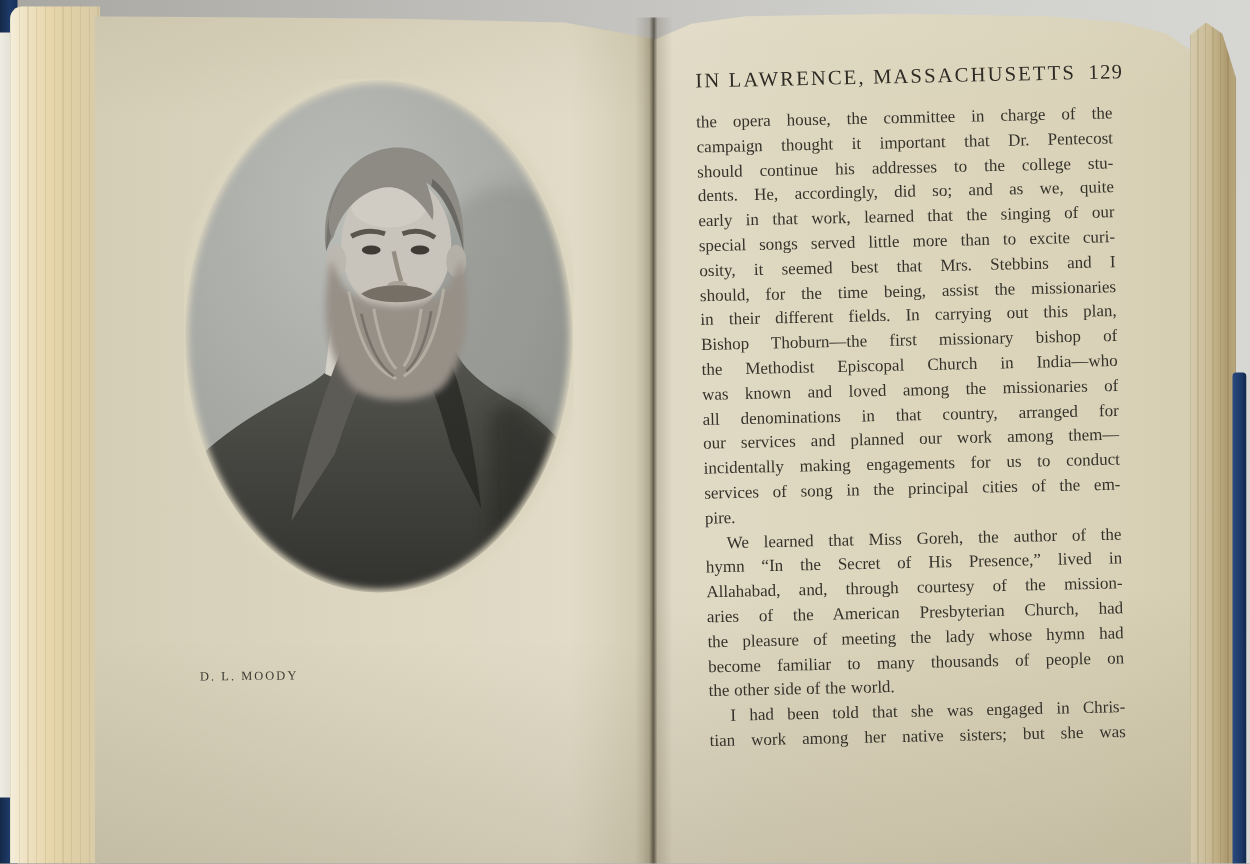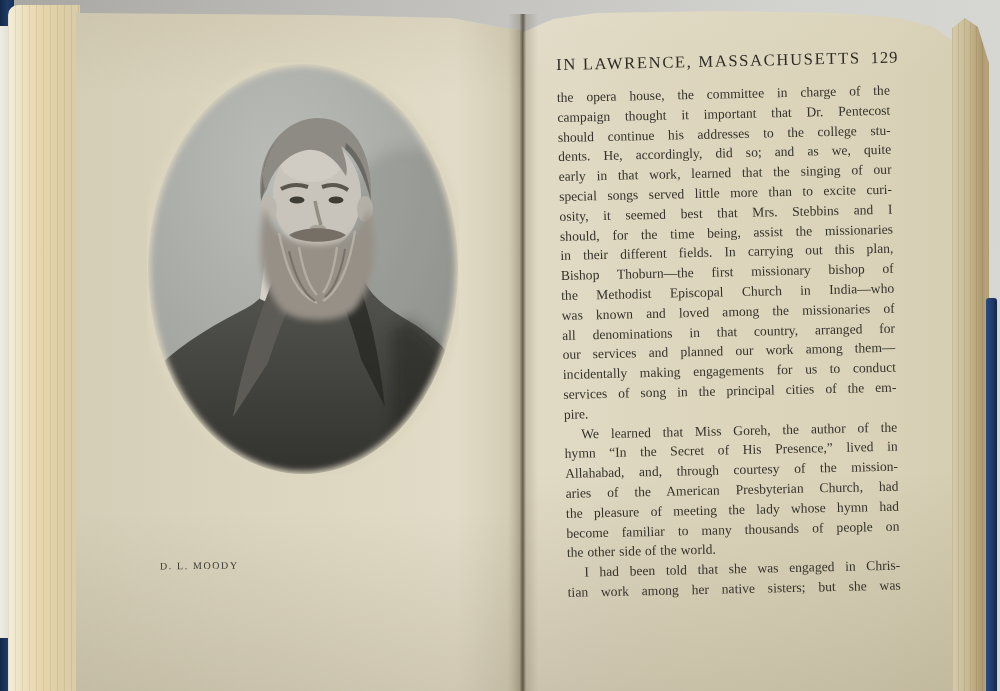--- a/index.html
+++ b/index.html
@@ -54,21 +54,21 @@
     position:absolute; left:508px; top:14px; width:30px; height:677px;
     background: linear-gradient(90deg,
       rgba(70,60,35,0) 0%, rgba(80,70,45,0.22) 38%, rgba(35,28,14,0.62) 50%,
       rgba(80,70,45,0.20) 60%, rgba(70,60,35,0) 100%);
   }
   
   .portrait {
     position:absolute; left:147px; top:63px; width:312px; height:412px;
   }
   .caption {
-    position:absolute; left:160px; top:560px;
+    position:absolute; left:160px; top:536px;
     font-size:10px; letter-spacing:1.6px; color:#3c3a32; transform:rotate(-0.7deg);
   }
   
   .rp-content {
     position:absolute; left:556px; top:55px; width:333px;
     transform: rotate(-1.25deg); transform-origin: 0 0;
     color: var(--ink,#35322b);
   }
   .header-row {
     display:flex; justify-content:space-between; align-items:baseline;

